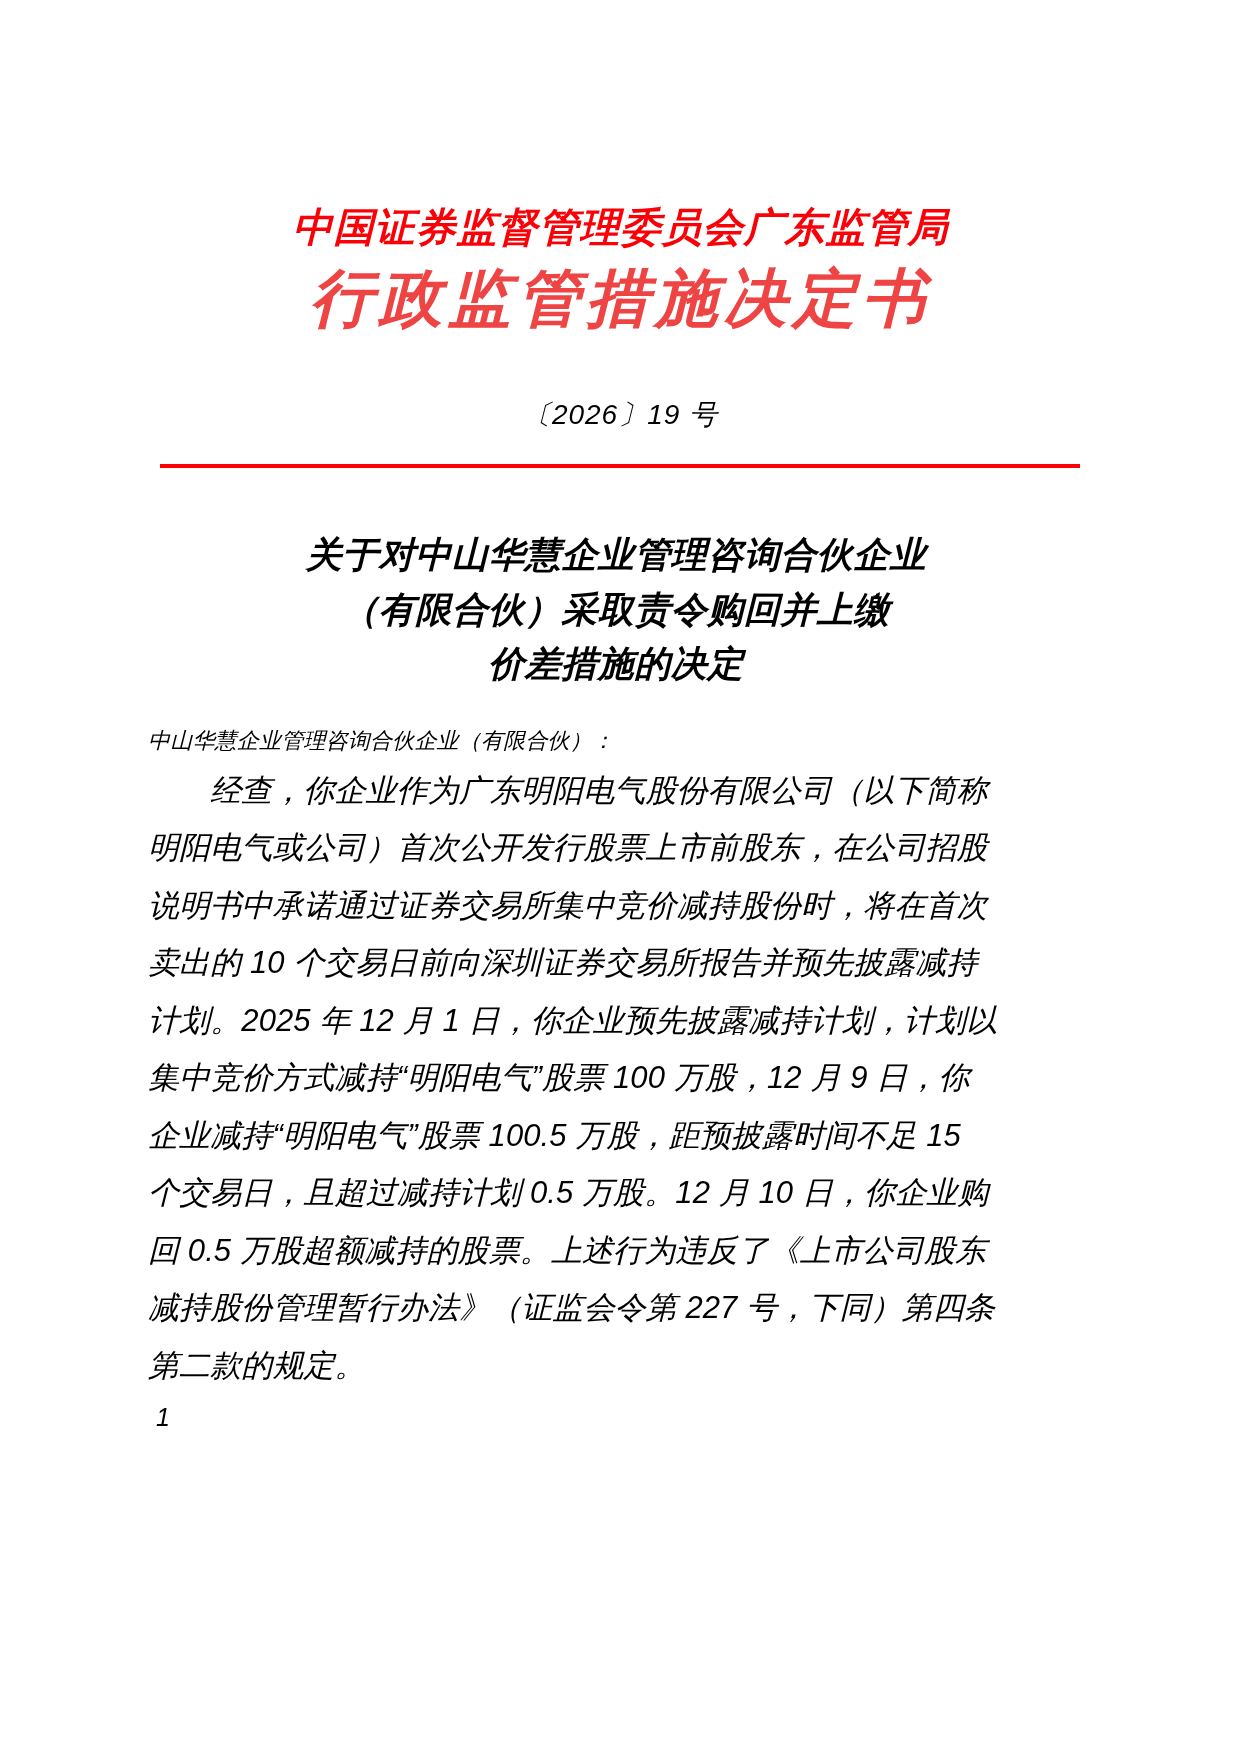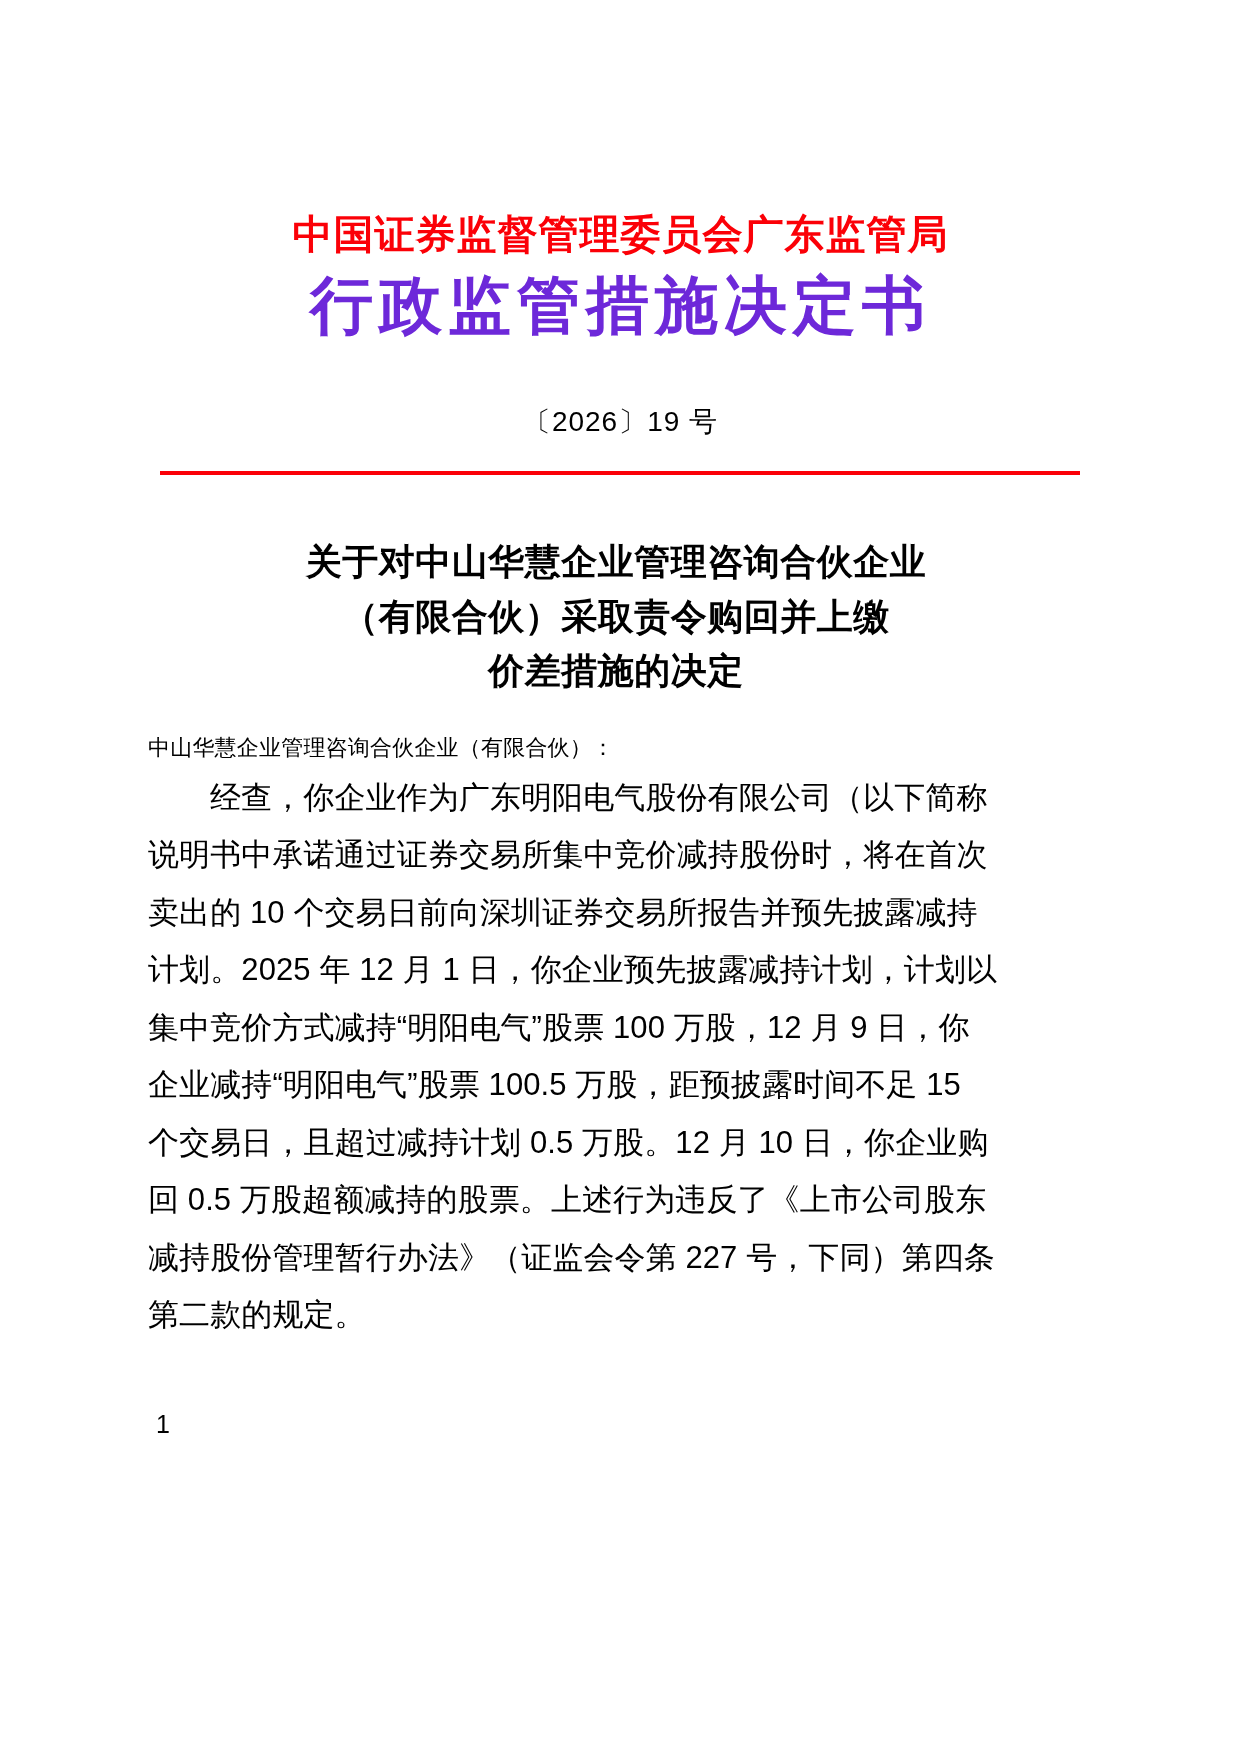--- a/index.html
+++ b/index.html
@@ -9,43 +9,44 @@
   }
   body {
     font-family: "Liberation Sans", "DejaVu Sans", sans-serif;
     color: #000000;
   }
   .page {
     position: relative;
     width: 1241px;
     height: 1492px;
     background: #ffffff;
-    margin: 15px auto;
+    margin: 8px auto;
     overflow: hidden;
     box-sizing: border-box;
+    font-style: italic;
   }
 
   
   .masthead {
     position: absolute;
     left: 0;
     right: 0;
     top: 196px;
     text-align: center;
   }
   .issuer-line {
     color: #fb0007;
     font-size: 40px;
     font-weight: 700;
     letter-spacing: 1px;
     line-height: 1.15;
     white-space: nowrap;
   }
   .doc-kind {
-    color: #6d28d9;
+    color: #ef4444;
     font-size: 63px;
     font-weight: 700;
     letter-spacing: 6px;
     line-height: 1.18;
     margin-top: 11px;
     white-space: nowrap;
   }
   .doc-number {
     position: absolute;
     left: 0;
@@ -140,20 +141,21 @@
     <span class="tl">关于对中山华慧企业管理咨询合伙企业</span>
     <span class="tl">（有限合伙）采取责令购回并上缴</span>
     <span class="tl">价差措施的决定</span>
   </div>
 
   <div class="body-block">
     <div class="addressee">中山华慧企业管理咨询合伙企业（有限合伙）：</div>
 
     <div class="para">
       <span class="ln indent">经查，你企业作为广东明阳电气股份有限公司（以下简称</span>
+      <span class="ln">明阳电气或公司）首次公开发行股票上市前股东，在公司招股</span>
       <span class="ln">说明书中承诺通过证券交易所集中竞价减持股份时，将在首次</span>
       <span class="ln">卖出的 10 个交易日前向深圳证券交易所报告并预先披露减持</span>
       <span class="ln">计划。2025 年 12 月 1 日，你企业预先披露减持计划，计划以</span>
       <span class="ln">集中竞价方式减持“明阳电气”股票 100 万股，12 月 9 日，你</span>
       <span class="ln">企业减持“明阳电气”股票 100.5 万股，距预披露时间不足 15</span>
       <span class="ln">个交易日，且超过减持计划 0.5 万股。12 月 10 日，你企业购</span>
       <span class="ln">回 0.5 万股超额减持的股票。上述行为违反了《上市公司股东</span>
       <span class="ln">减持股份管理暂行办法》（证监会令第 227 号，下同）第四条</span>
       <span class="ln">第二款的规定。</span>
     </div>

